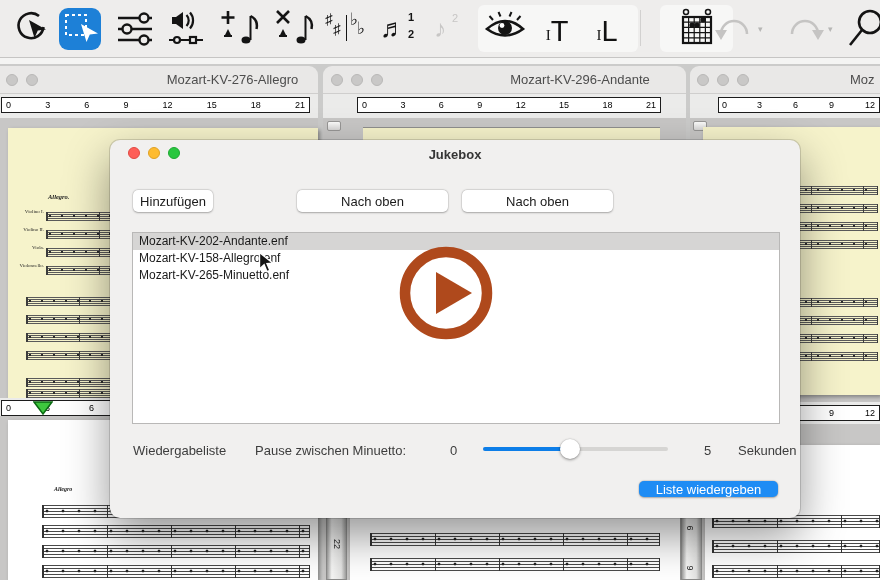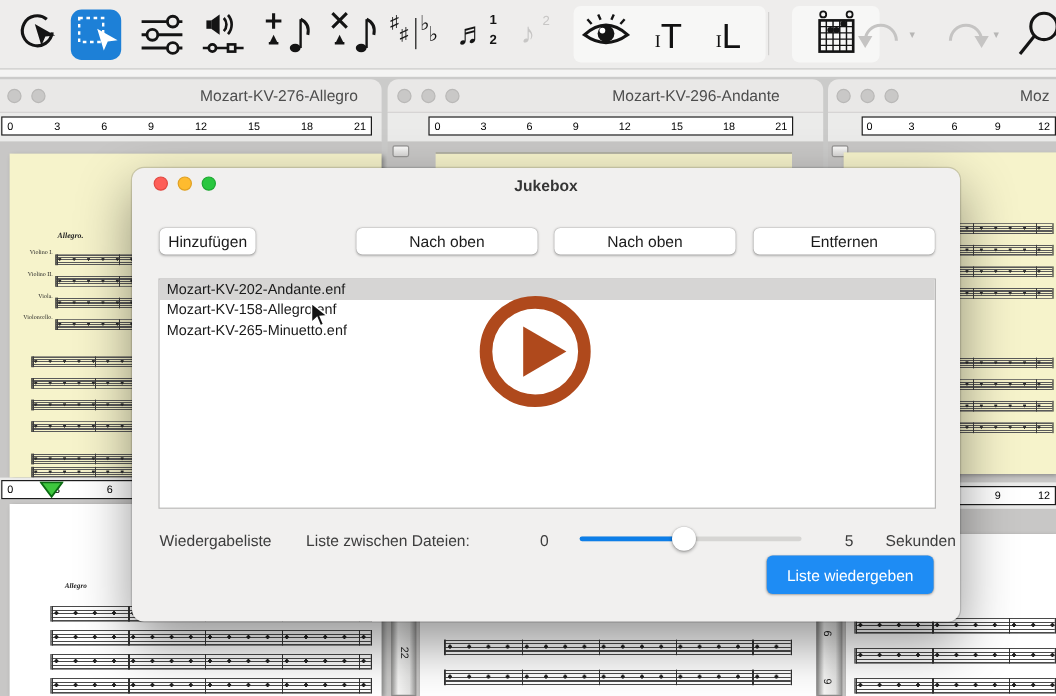--- a/index.html
+++ b/index.html
@@ -333,44 +333,43 @@
 
   <div id="dialog" class="a">
     <span class="tl r" style="left:18px"></span>
     <span class="tl y" style="left:38px"></span>
     <span class="tl gr" style="left:58px"></span>
     <div id="dlg-title">Jukebox</div>
 
     <div class="btn" style="left:23px;top:50px;width:80px">Hinzufügen</div>
     <div class="btn" style="left:187px;top:50px;width:151px">Nach oben</div>
     <div class="btn" style="left:352px;top:50px;width:151px">Nach oben</div>
-    <div class="btn" style="left:518px;top:50px;width:151px">Entfernen</div>
 
     <div id="list">
       <div class="row selected">Mozart-KV-202-Andante.enf</div>
       <div class="row">Mozart-KV-158-Allegro.enf</div>
       <div class="row">Mozart-KV-265-Minuetto.enf</div>
     </div>
 
     <svg class="a" style="left:288px;top:105px" width="96" height="96" viewBox="0 0 96 96">
       <circle cx="48" cy="48" r="41" fill="none" stroke-width="10.5" stroke="#af491c"></circle>
       <polygon points="38,27 38,69 74,48" fill="#af491c"></polygon>
     </svg>
 
     <svg class="a" style="left:148px;top:111px" width="17" height="23" viewBox="0 0 17 23">
       <path d="M1.5 1.5 L1.5 18 L6.1 13.8 L8.9 20.6 L11.8 19.3 L9 12.7 L15 12.3 Z" fill="#141414" stroke="#fff" stroke-width="1.4"></path>
     </svg>
 
     <span class="flabel" style="left:23px">Wiedergabeliste</span>
-    <span class="flabel" style="left:145px">Liste zwischen Dateien:</span>
+    <span class="flabel" style="left:145px">Pause zwischen Minuetto:</span>
     <span class="flabel" style="left:340px">0</span>
     <div id="slider">
       <div class="track"></div>
       <div class="fill"></div>
       <div class="thumb"></div>
     </div>
     <span class="flabel" style="left:594px">5</span>
     <span class="flabel" style="left:628px">Sekunden</span>
 
-    <div class="btn primary" style="left:529px;top:323px;width:139px;height:32px">Liste wiedergeben</div>
+    <div class="btn primary" style="left:529px;top:341px;width:139px;height:16px">Liste wiedergeben</div>
   </div>
 
 </div>
 
 </body></html>

